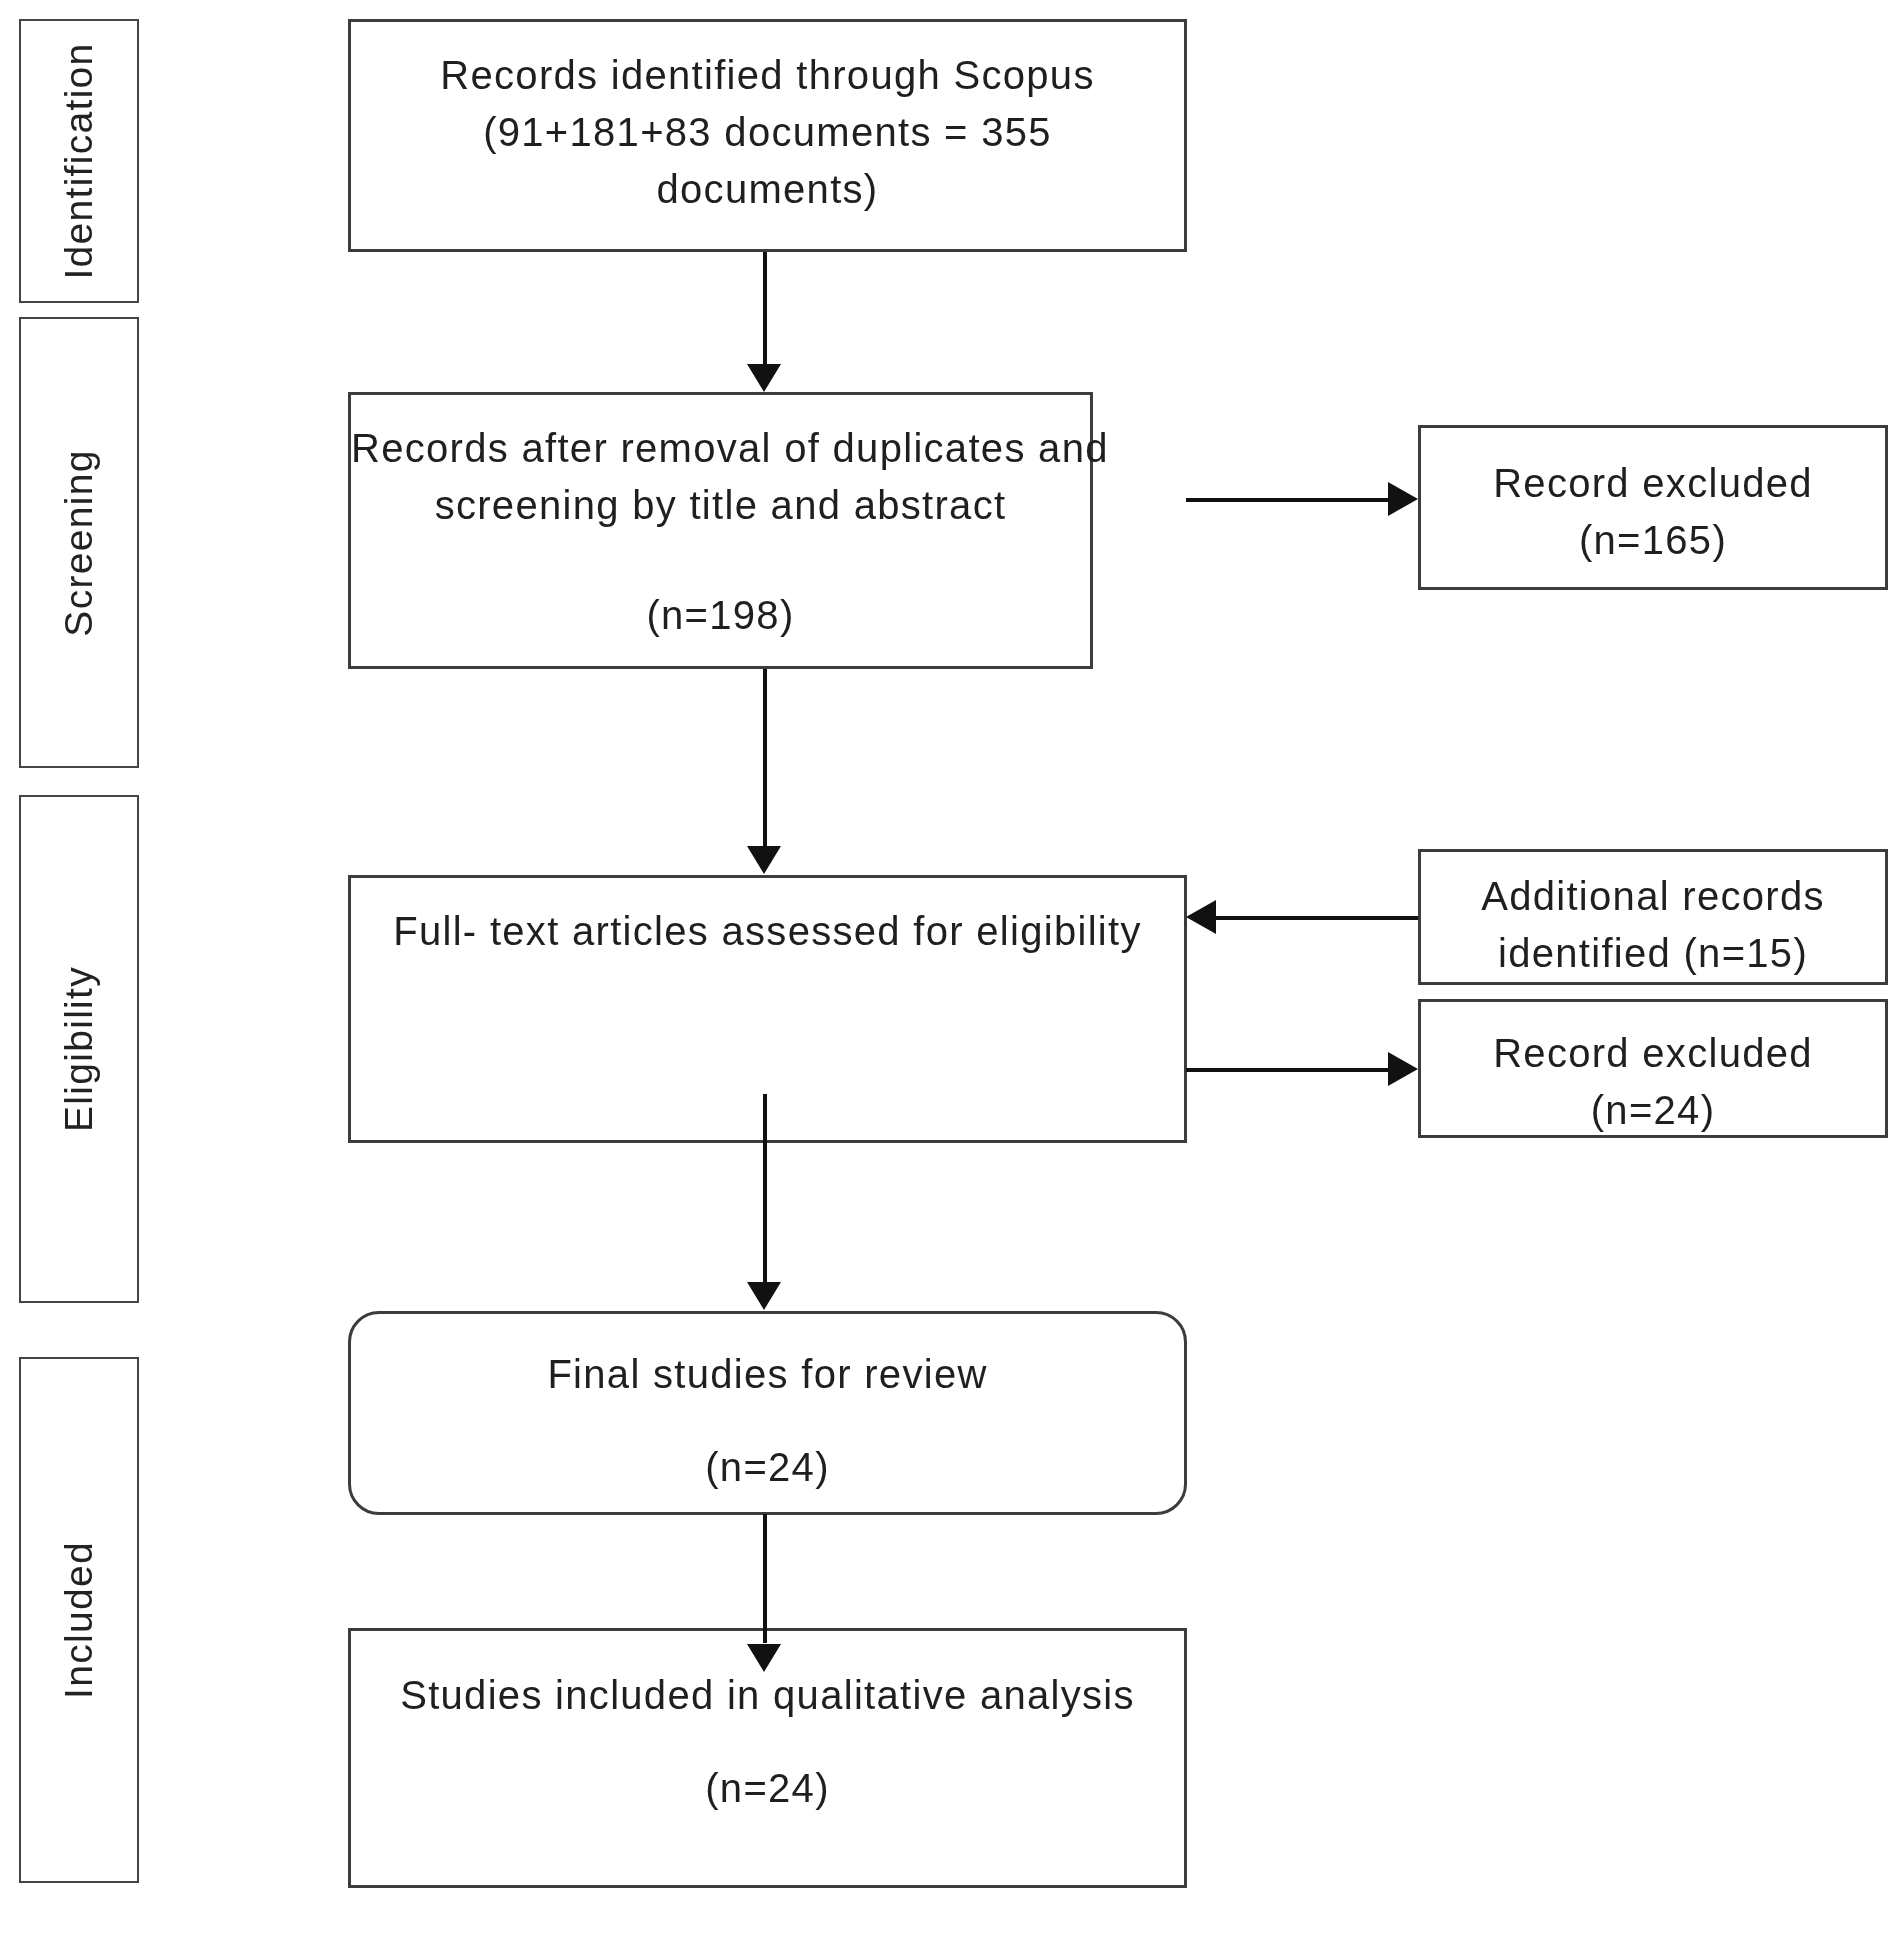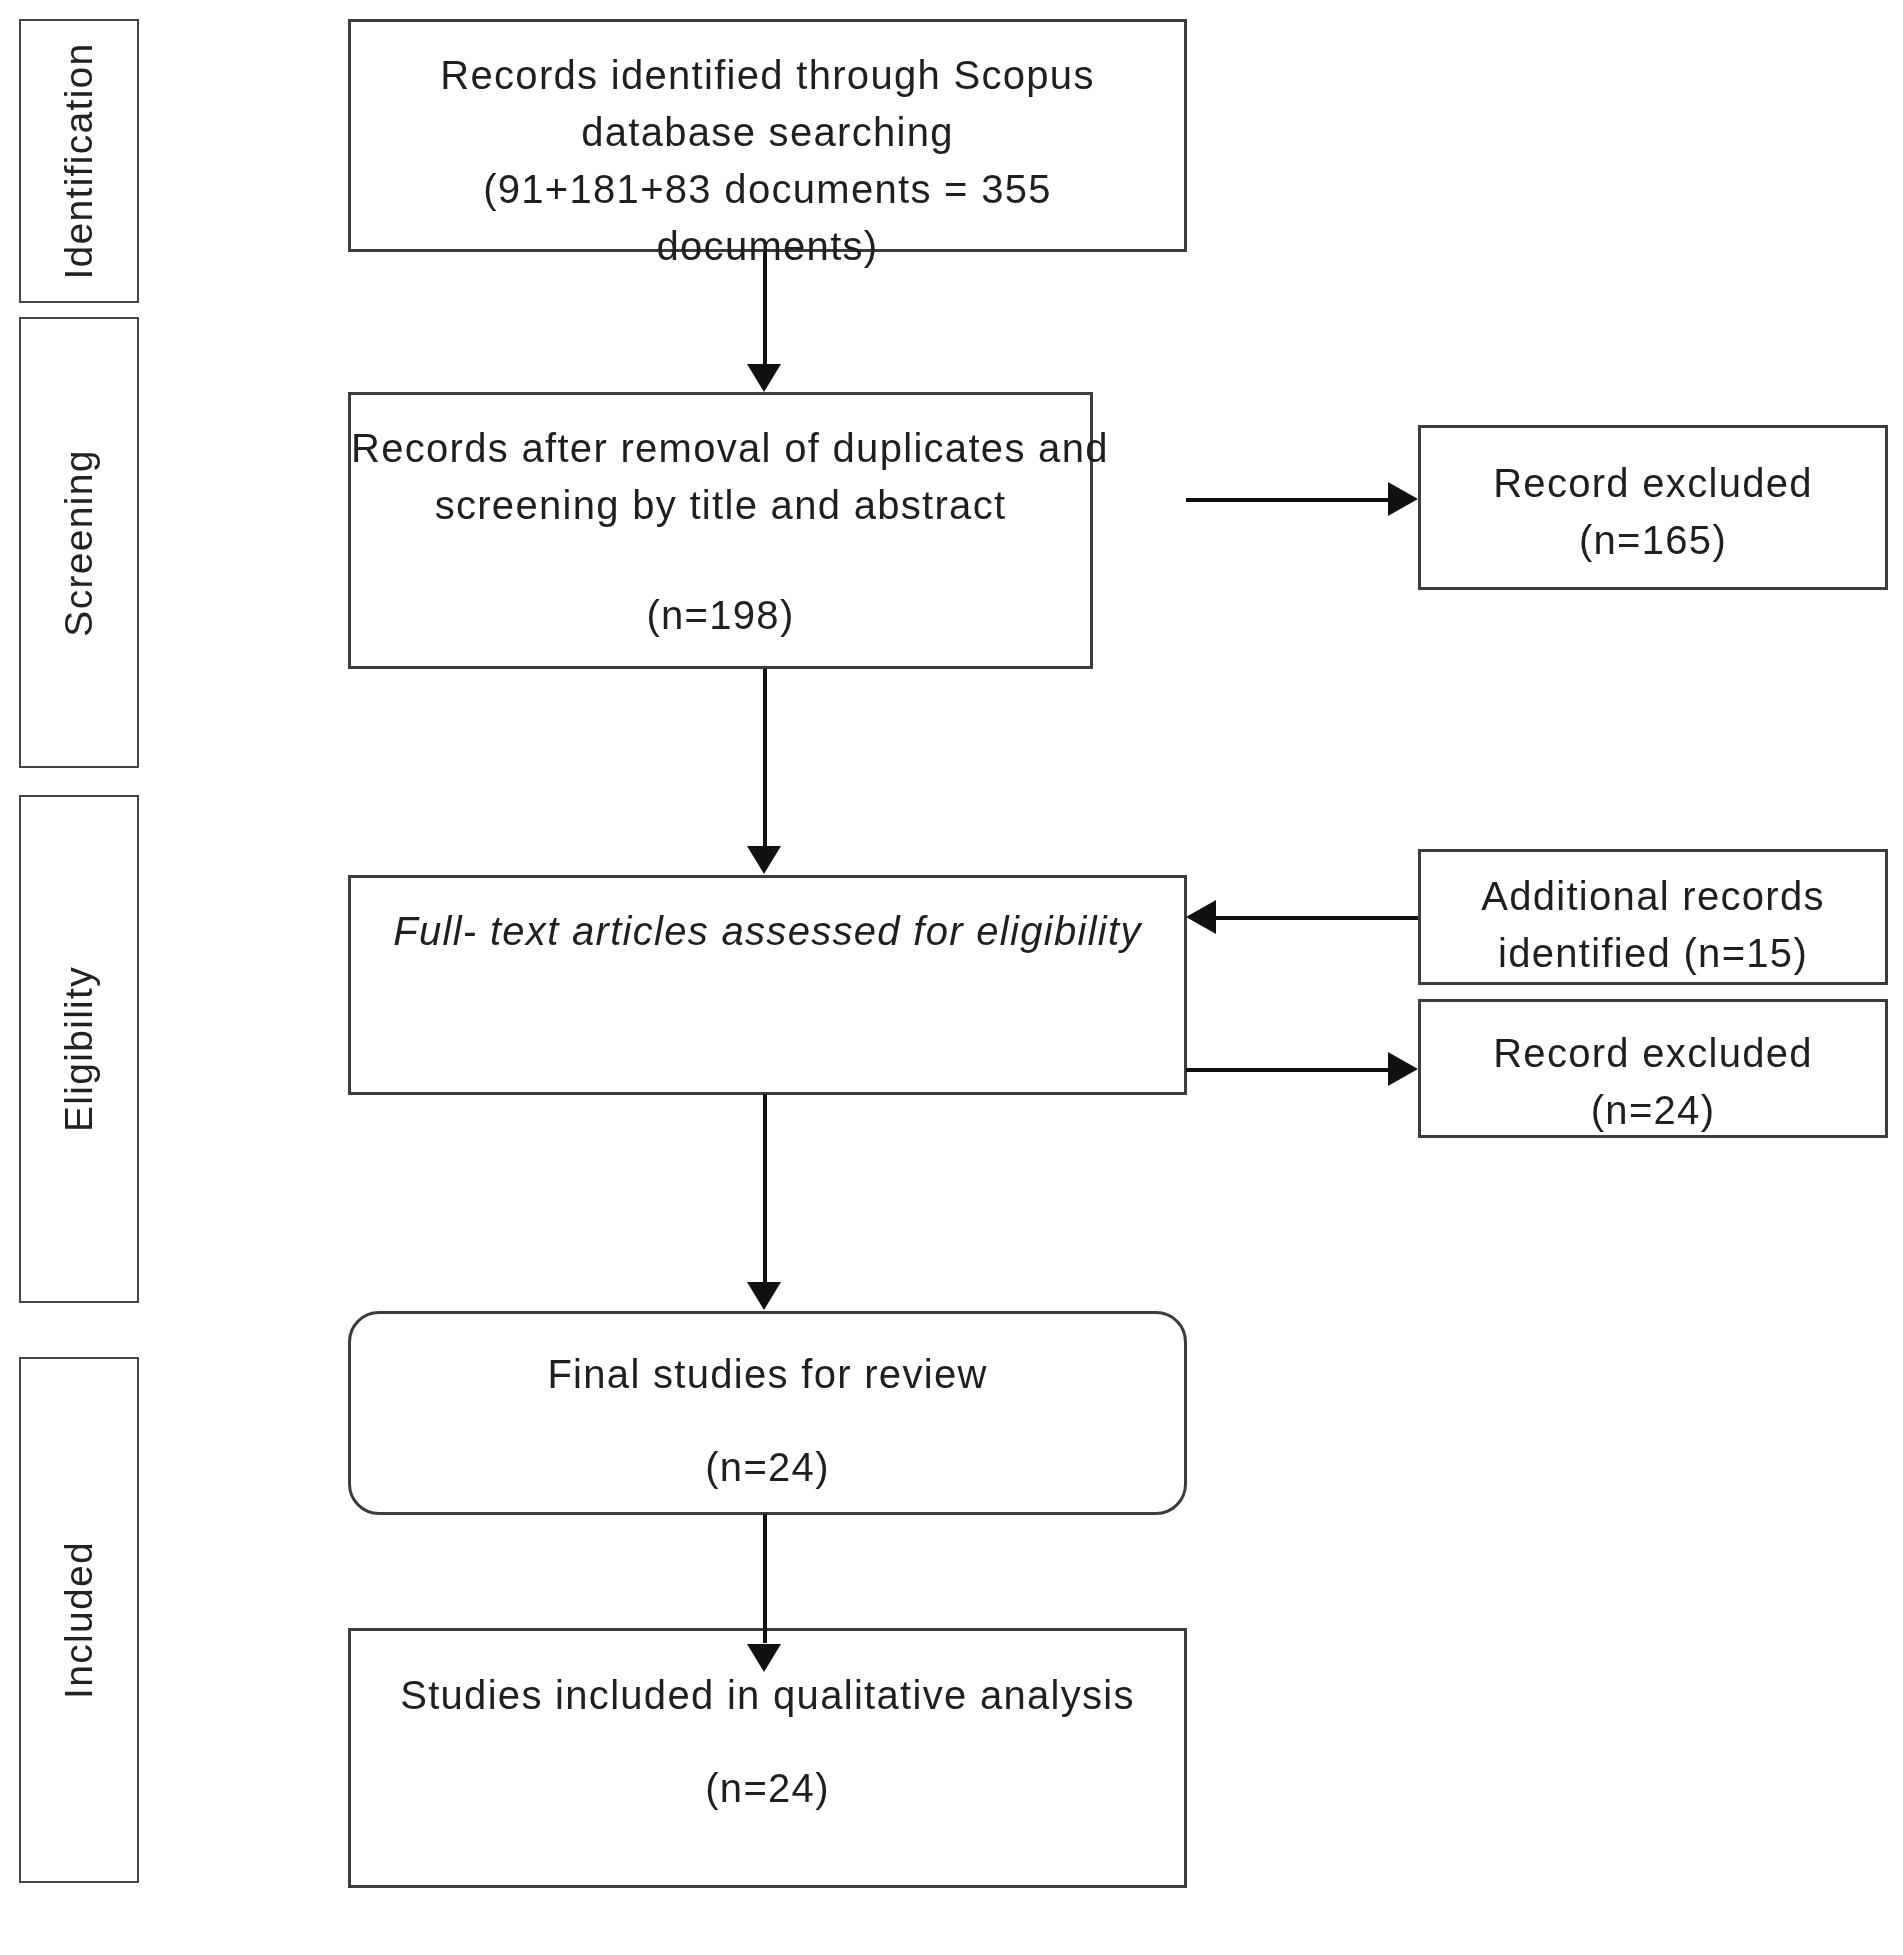--- a/index.html
+++ b/index.html
@@ -56,21 +56,21 @@
 
   
   .stage-identification { left: 19px;  top: 19.4px;   width: 120px; height: 284px; }
   .stage-screening      { left: 19px;  top: 317px;  width: 120px; height: 451px; }
   .stage-eligibility    { left: 19px;  top: 795px; width: 120px; height: 508px; }
   .stage-included       { left: 19px;  top: 1357px; width: 120px; height: 526px; }
 
   
   .flow-0 { left: 348px; top: 19.4px;   width: 839px; height: 233px; padding-top: 24.6px; }
   .flow-1 { left: 348px; top: 392px;  width: 745px; height: 277px; padding-top: 24.6px; }
-  .flow-2 { left: 348px; top: 875px; width: 839px; height: 220px; padding-top: 24.6px; font-style: italic; }
+  .flow-2 { left: 348px; top: 875px; width: 839px; height: 268px; padding-top: 24.6px; }
   .flow-3 { left: 348px; top: 1311px; width: 839px; height: 204px; padding-top: 32px; border-radius: 31px; }
   .flow-4 { left: 348px; top: 1628px; width: 839px; height: 260px; padding-top: 36px; }
 
   
   .side-0 { left: 1418px; top: 425px;  width: 470px; height: 165px; padding-top: 27px; }
   .side-1 { left: 1418px; top: 849px; width: 470px; height: 136px; padding-top: 15.5px; }
   .side-2 { left: 1418px; top: 999px; width: 470px; height: 139px; padding-top: 23px; }
 
   
   .vline {
@@ -136,21 +136,20 @@
   </div>
   <div class="stage stage-eligibility">
     <span class="rot">Eligibility</span>
   </div>
   <div class="stage stage-included">
     <span class="rot">Included</span>
   </div>
 
   <div class="box flow-0">
     <div class="line">Records identified through Scopus</div>
-    <div class="line">database searching</div>
     <div class="line">(91+181+83 documents = 355</div>
     <div class="line">documents)</div>
   </div>
 
   <div class="box flow-1">
     <div class="line">Records after removal of duplicates and</div>
     <div class="line">screening by title and abstract</div>
     <div class="gap-lg"></div>
     <div class="line">(n=198)</div>
   </div>

